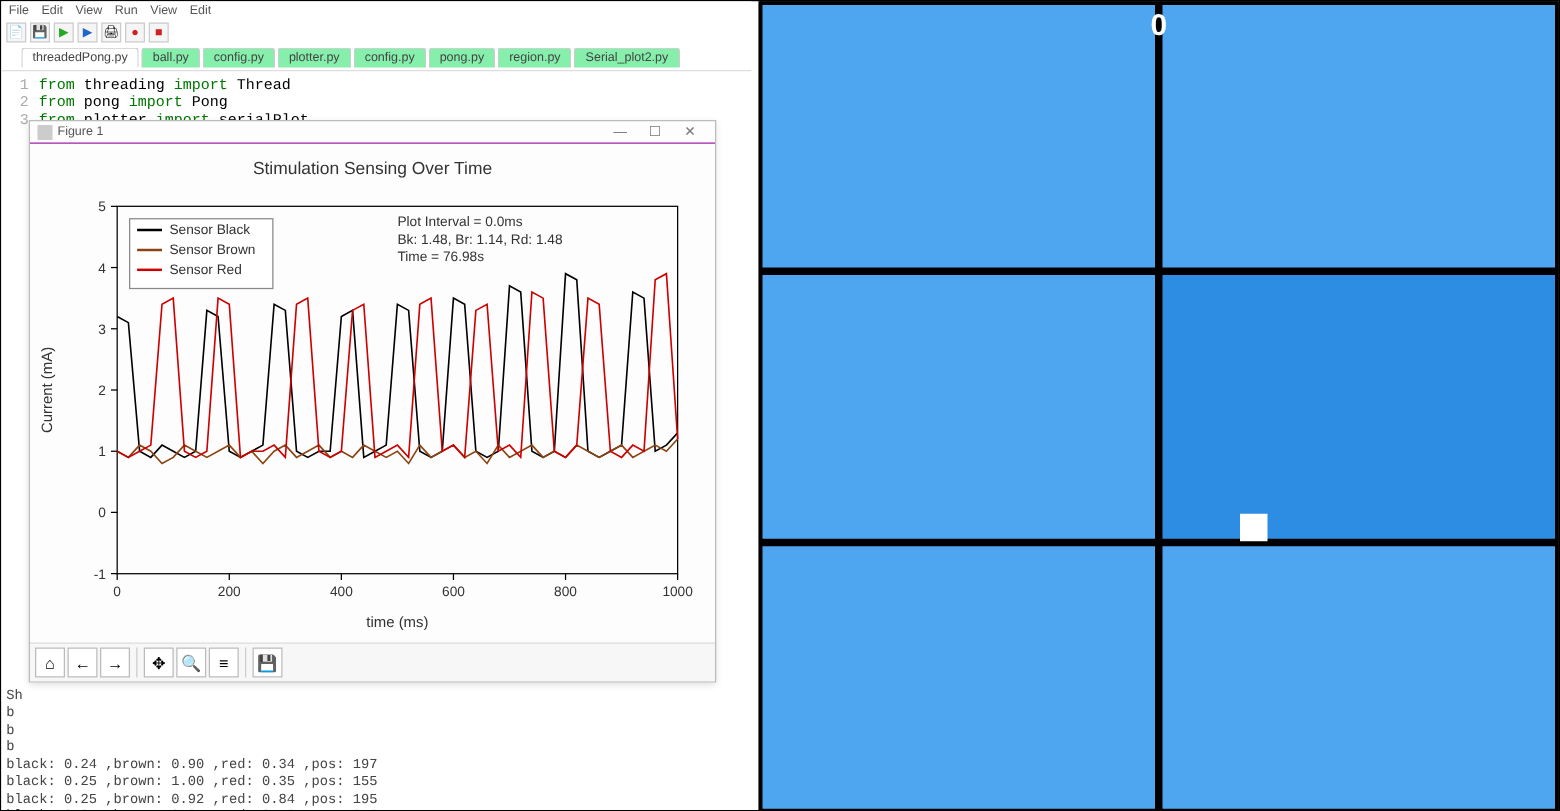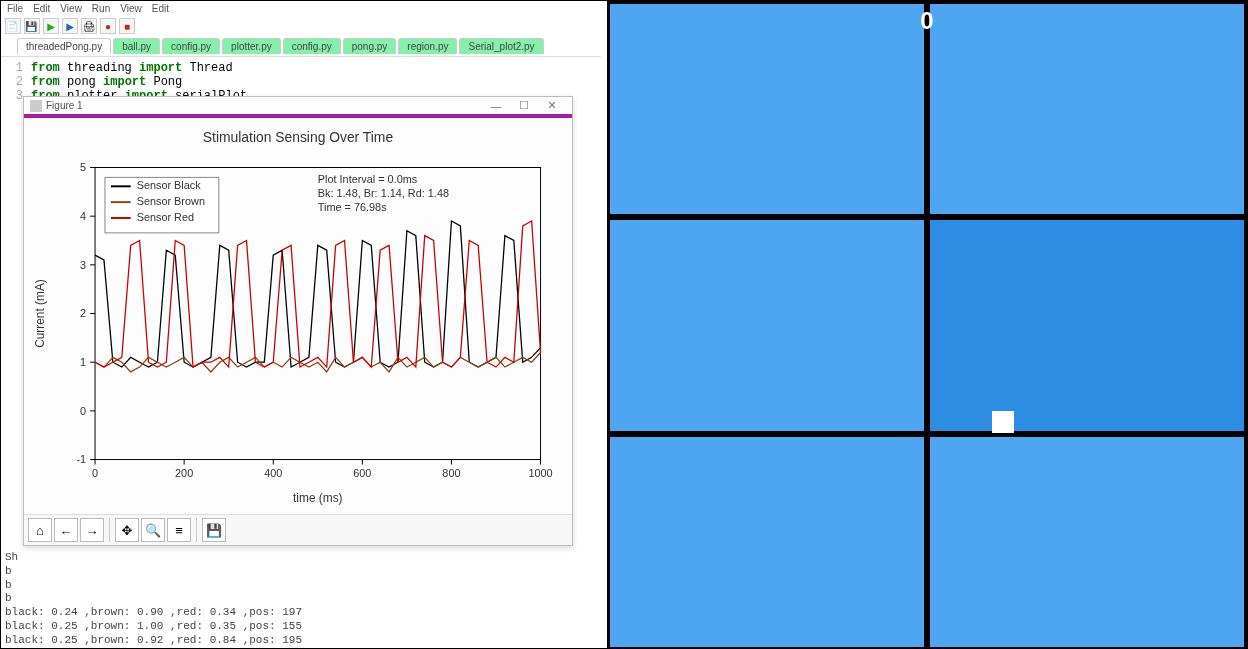--- a/index.html
+++ b/index.html
@@ -60,38 +60,38 @@
     font-family: "Courier New", monospace;
     font-size: 12px;
     padding: 4px 0;
   }
   .code-line { display: flex; }
   .code-line .ln {
     width: 30px; text-align: right;
     padding-right: 8px;
     color: #aaa;
   }
-  .code-line .py-kw { color: #007700; font-weight: bold; }
+  .code-line .py-kw { color: #007700; }
   .code-line .code-txt { white-space: pre; }
 
   .figure-window {
     position: absolute;
     left: 22px; top: 95px;
     width: 550px; height: 450px;
     background: #fdfdfd;
     border: 1px solid #bbb;
     box-shadow: 0 2px 6px rgba(0,0,0,0.15);
     display: flex; flex-direction: column;
   }
   .figure-titlebar {
     display: flex; align-items: center;
     padding: 2px 6px;
     font-size: 10px;
     color: #555;
-    border-bottom: 4px solid #a21caf;
+    border-bottom: 1px solid #a21caf;
   }
   .figure-titlebar .fig-icon {
     width: 12px; height: 12px;
     background: #ccc;
     margin-right: 4px;
   }
   .figure-titlebar .spacer { flex: 1; }
   .figure-titlebar .win-ctl {
     width: 28px; text-align: center;
     color: #777;

